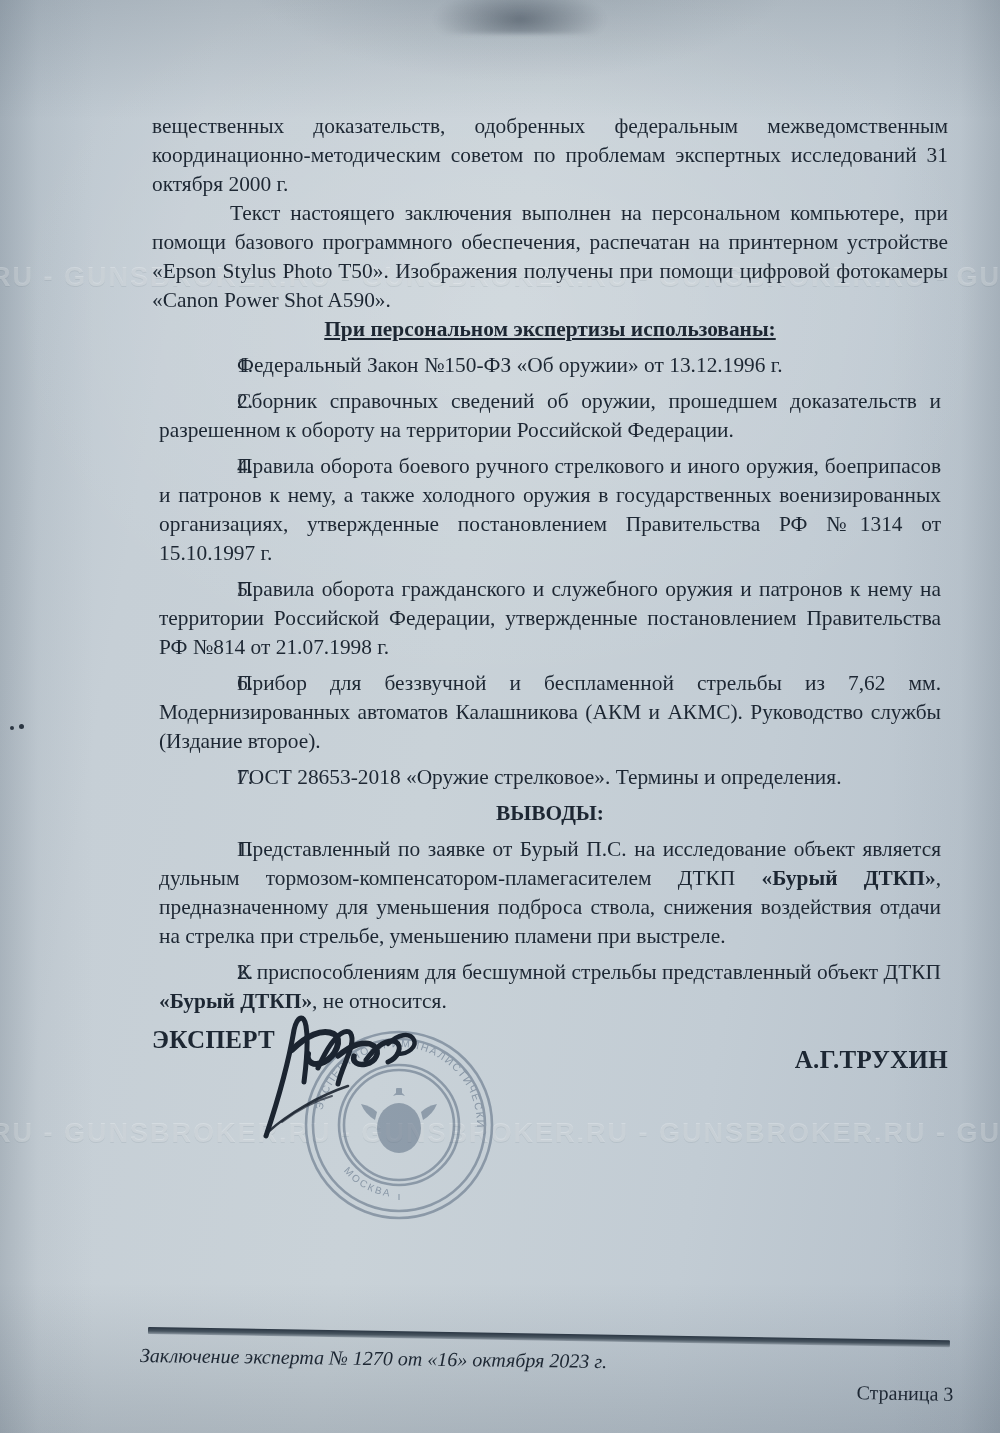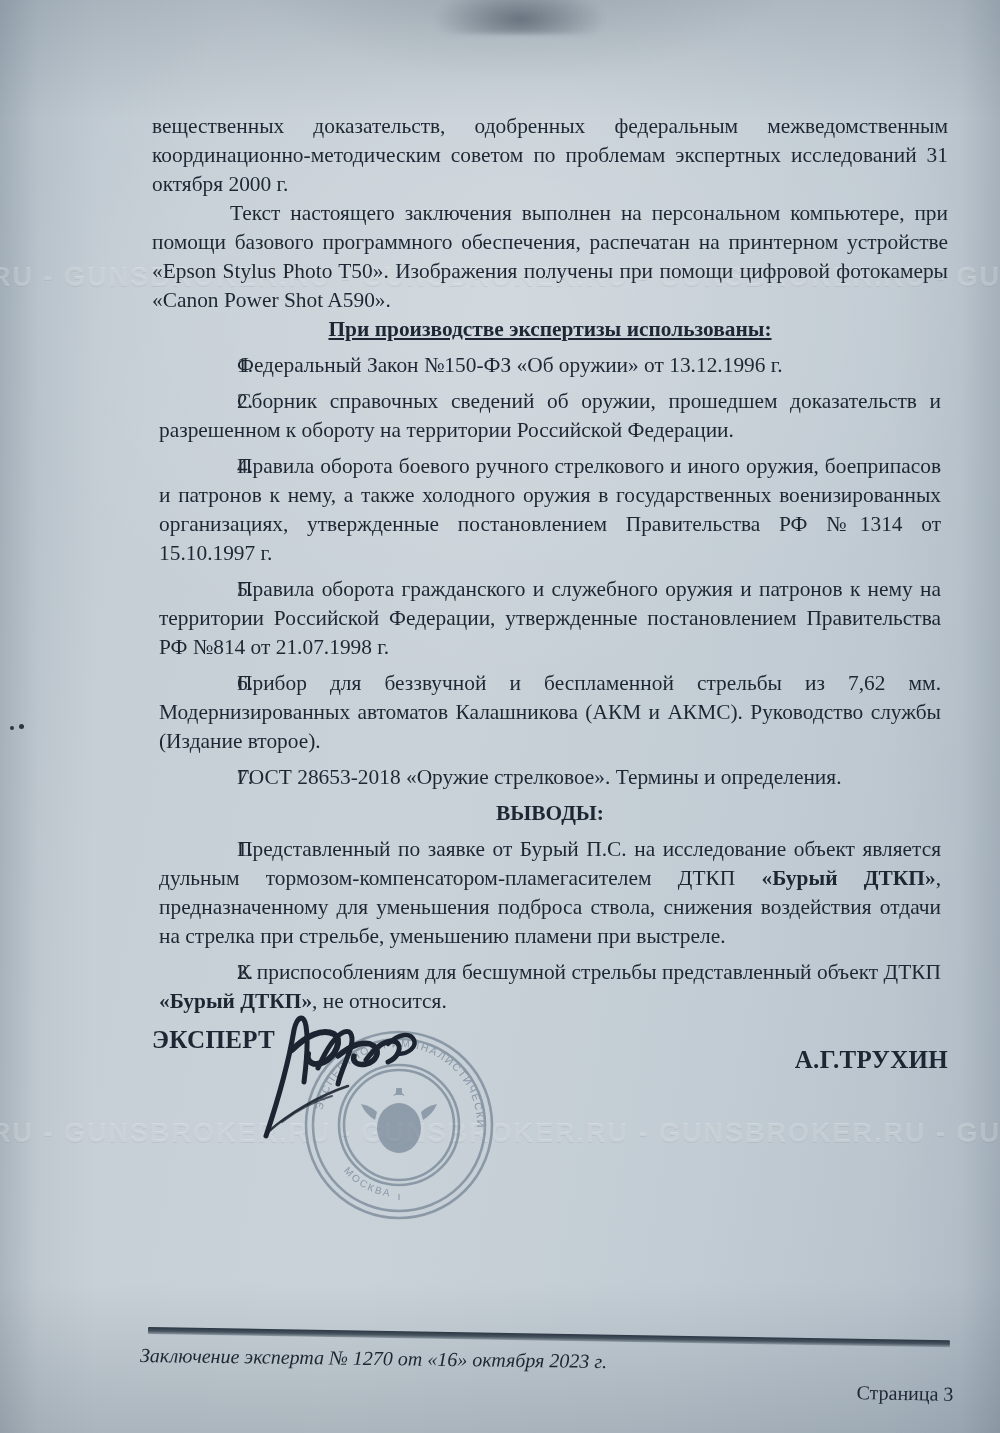--- a/index.html
+++ b/index.html
@@ -196,21 +196,21 @@
 
   <div class="watermark wm-1">R.RU - GUNSBROKER.RU - GUNSBROKER.RU - GUNSBROKER.RU - GUNSBROKER.RU</div>
   <div class="watermark wm-2">R.RU - GUNSBROKER.RU - GUNSBROKER.RU - GUNSBROKER.RU - GUNSBROKER.RU</div>
 
   <div class="body-text">
 
     <p class="para">вещественных доказательств, одобренных федеральным межведомственным координационно-методическим советом по проблемам экспертных исследований 31 октября 2000 г.</p>
 
     <p class="para indent">Текст настоящего заключения выполнен на персональном компьютере, при помощи базового программного обеспечения, распечатан на принтерном устройстве «Epson Stylus Photo T50». Изображения получены при помощи цифровой фотокамеры «Canon Power Shot A590».</p>
 
-    <p class="para center underline-heading">При производстве экспертизы использованы:</p>
+    <p class="para center underline-heading">При персональном экспертизы использованы:</p>
 
     <p class="num-item"><span class="n">1.</span><span>Федеральный Закон №150-ФЗ «Об оружии» от 13.12.1996 г.</span></p>
 
     <p class="num-item"><span class="n">2.</span><span>Сборник справочных сведений об оружии, прошедшем доказательств и разрешенном к обороту на территории Российской Федерации.</span></p>
 
 
     <p class="num-item"><span class="n">4.</span><span>Правила оборота боевого ручного стрелкового и иного оружия, боеприпасов и патронов к нему, а также холодного оружия в государственных военизированных организациях, утвержденные постановлением Правительства РФ №1314 от 15.10.1997 г.</span></p>
 
     <p class="num-item"><span class="n">5.</span><span>Правила оборота гражданского и служебного оружия и патронов к нему на территории Российской Федерации, утвержденные постановлением Правительства РФ №814 от 21.07.1998 г.</span></p>
 

